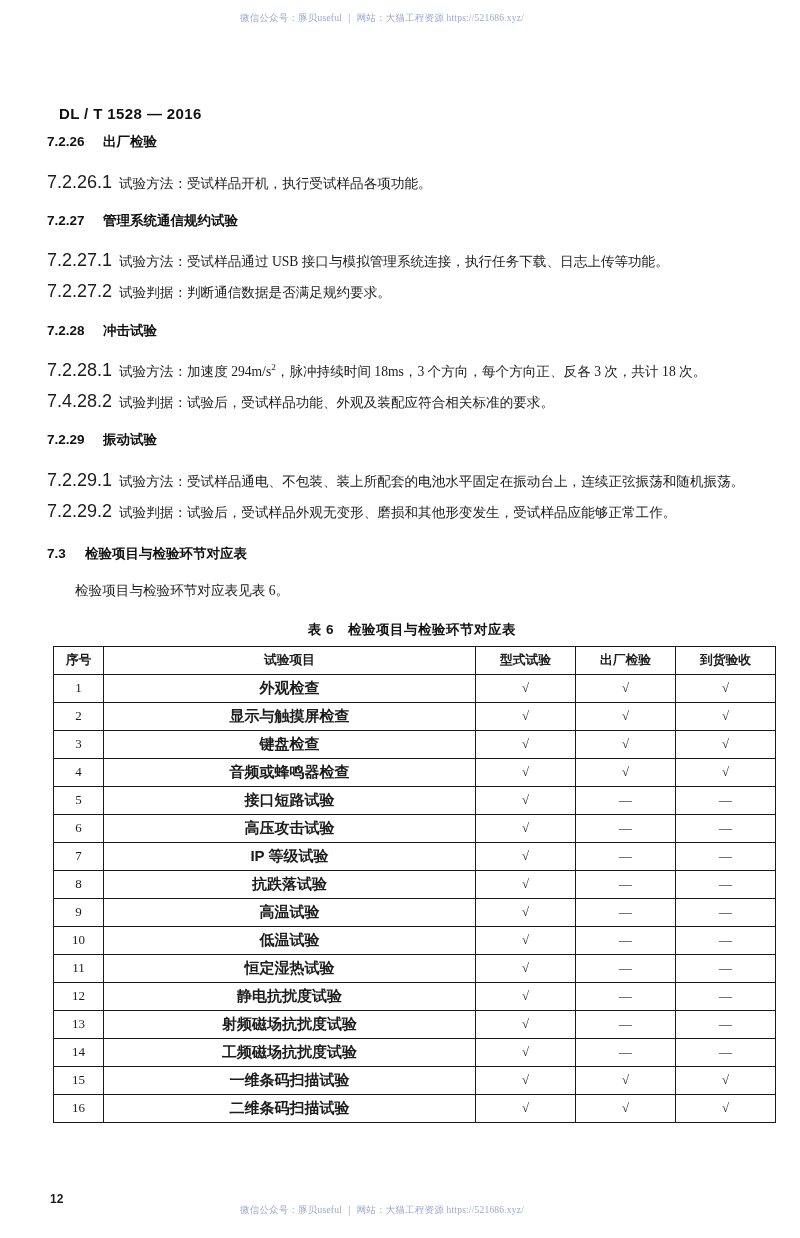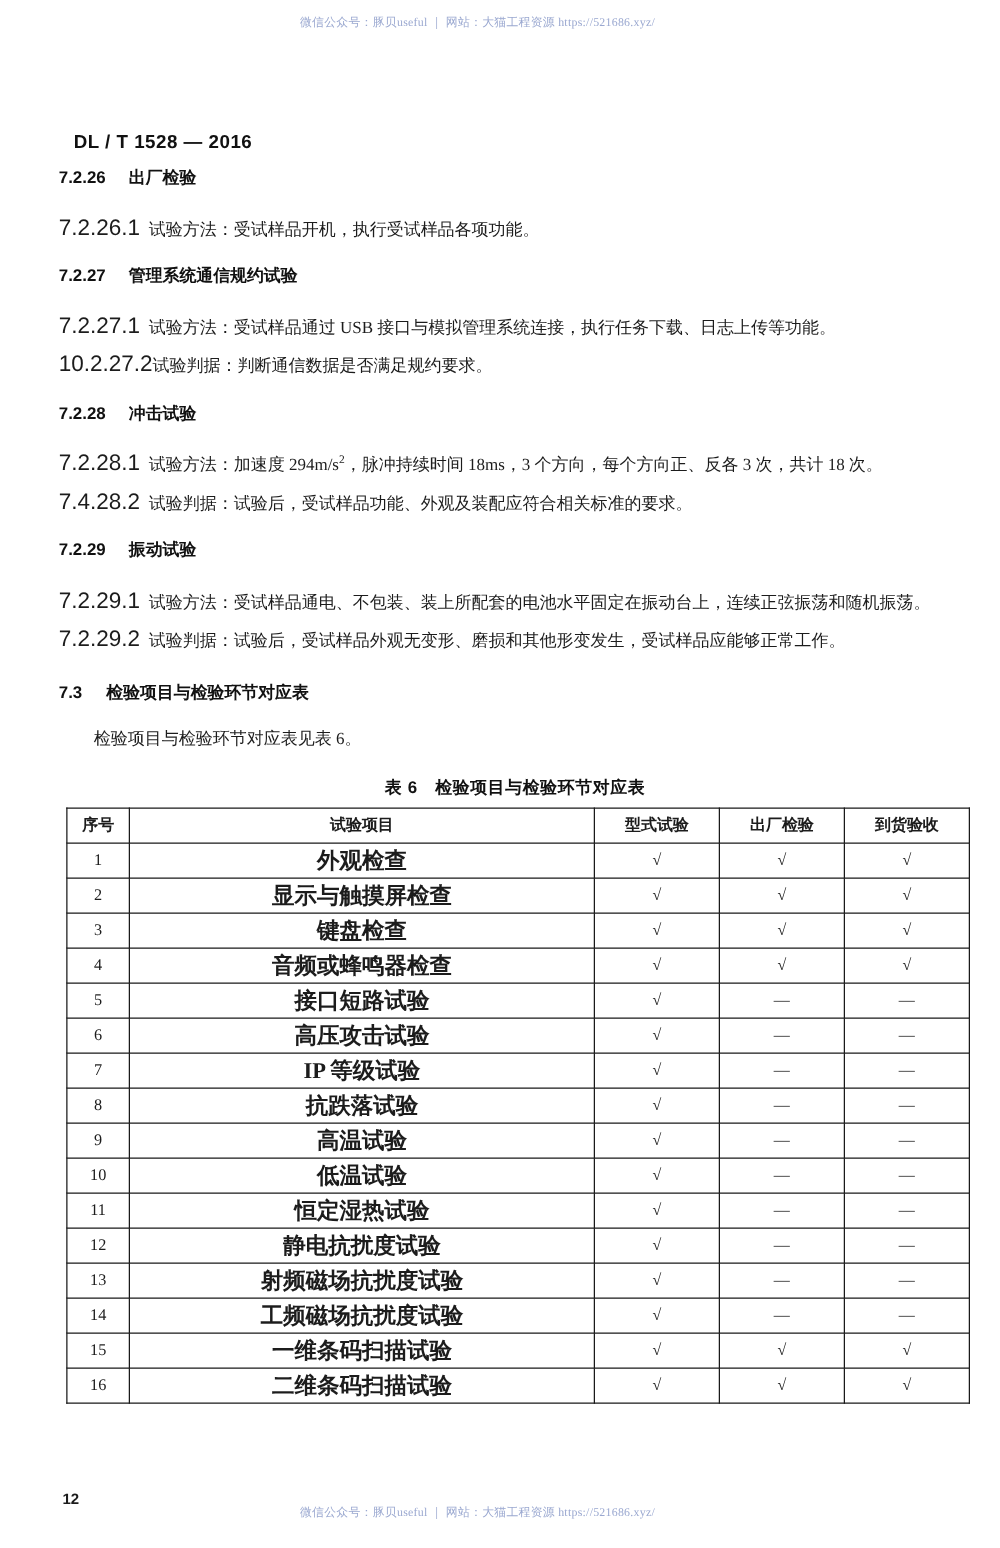--- a/index.html
+++ b/index.html
@@ -114,23 +114,23 @@
     font-size: 12.8px;
     padding: 0 2px;
     color: #1c1c1c;
   }
   table.spec th {
     font-family: "Liberation Sans", "DejaVu Sans", sans-serif;
     font-weight: bold;
     font-size: 12.8px;
   }
   table.spec td.item {
-    font-family: Liberation Serif, serif;
-    font-weight: bold;
-    font-size: 18px;
+    font-family: Liberation Sans, sans-serif;
+    font-weight: bold;
+    font-size: 15px;
   }
   table.spec td.idx {
     font-size: 13px;
   }
   .col-idx  { width: 50px; }
   .col-item { width: 372px; }
   .col-m    { width: 100px; }
 
   .mark { font-size: 13px; line-height: 1; }
 
@@ -165,21 +165,21 @@
   <div class="gap-md"></div>
 
   <div class="h-sub">
     <span class="num">7.2.27</span><span>管理系统通信规约试验</span>
   </div>
   <div class="gap-sm"></div>
   <p class="para">
     <span class="lbl">7.2.27.1</span><span>试验方法：</span><span>受试样品通过 USB 接口与模拟管理系统连接，执行任务下载、日志上传等功能。</span>
   </p>
   <p class="para">
-    <span class="lbl">10.2.27.2</span><span>试验判据：</span><span>判断通信数据是否满足规约要求。</span>
+    <span class="lbl">7.2.27.2</span><span>试验判据：</span><span>判断通信数据是否满足规约要求。</span>
   </p>
 
   <div class="gap-md"></div>
 
   <div class="h-sub">
     <span class="num">7.2.28</span><span>冲击试验</span>
   </div>
   <div class="gap-sm"></div>
   <p class="para">
     <span class="lbl">7.2.28.1</span><span>试验方法：</span><span>加速度 294m/s</span><sup>2</sup><span>，脉冲持续时间 18ms，3 个方向，每个方向正、反各 3 次，共计 18 次。</span>

